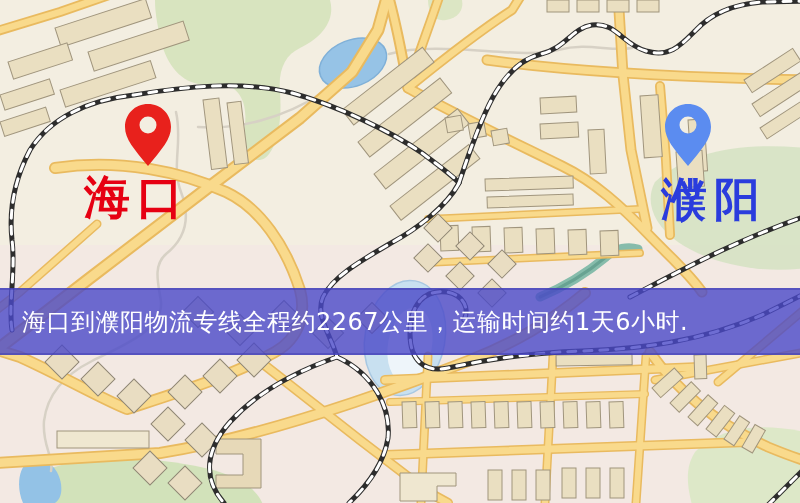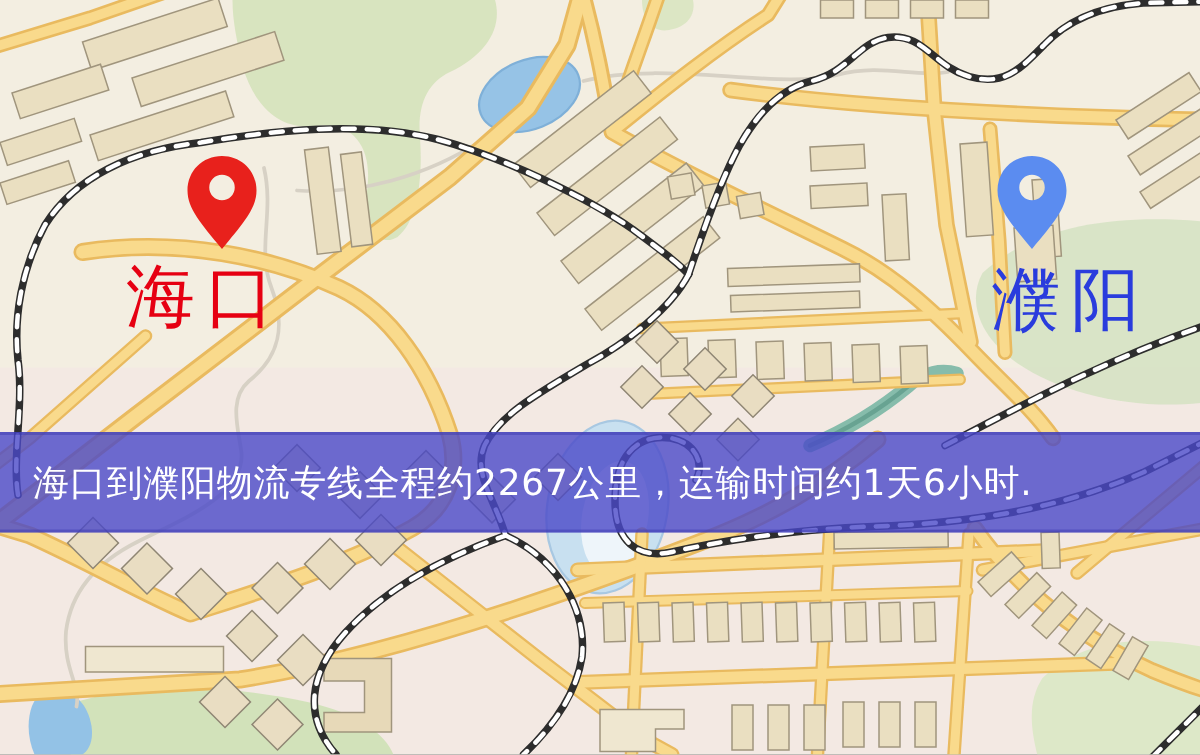--- a/index.html
+++ b/index.html
@@ -7,21 +7,21 @@
     position:relative;width:800px;height:503px;overflow:hidden;
     font-family:"DejaVu Sans","Liberation Sans",sans-serif;
     background:#f4efe4;
   }
   .map-art{position:absolute;left:0;top:0;width:800px;height:503px;display:block;}
   .marker{position:absolute;width:48px;height:66px;}
   .marker svg{display:block;width:48px;height:66px;}
   .marker-origin{left:124px;top:102px;}
   .marker-destination{left:664px;top:102px;}
   .marker-label{
-    position:absolute;font-weight:normal;font-size:46px;line-height:1.0;
+    position:absolute;font-weight:bold;font-size:46px;line-height:1.0;
     letter-spacing:7px;white-space:nowrap;
   }
   .label-origin{left:84px;top:174px;}
   .label-destination{left:642px;top:176px;margin-left:19px;}
   .banner{
     position:absolute;left:0;right:0;top:288px;height:67px;
     display:flex;align-items:center;box-sizing:border-box;
     padding-left:22px;
     border-top:2px solid rgba(58,56,172,0.45);
     border-bottom:2px solid rgba(58,56,172,0.45);

